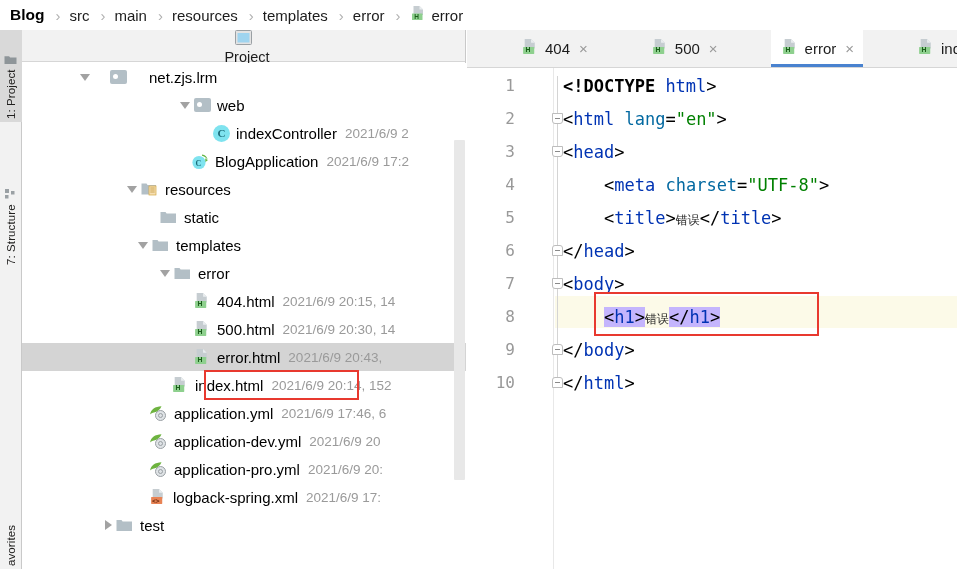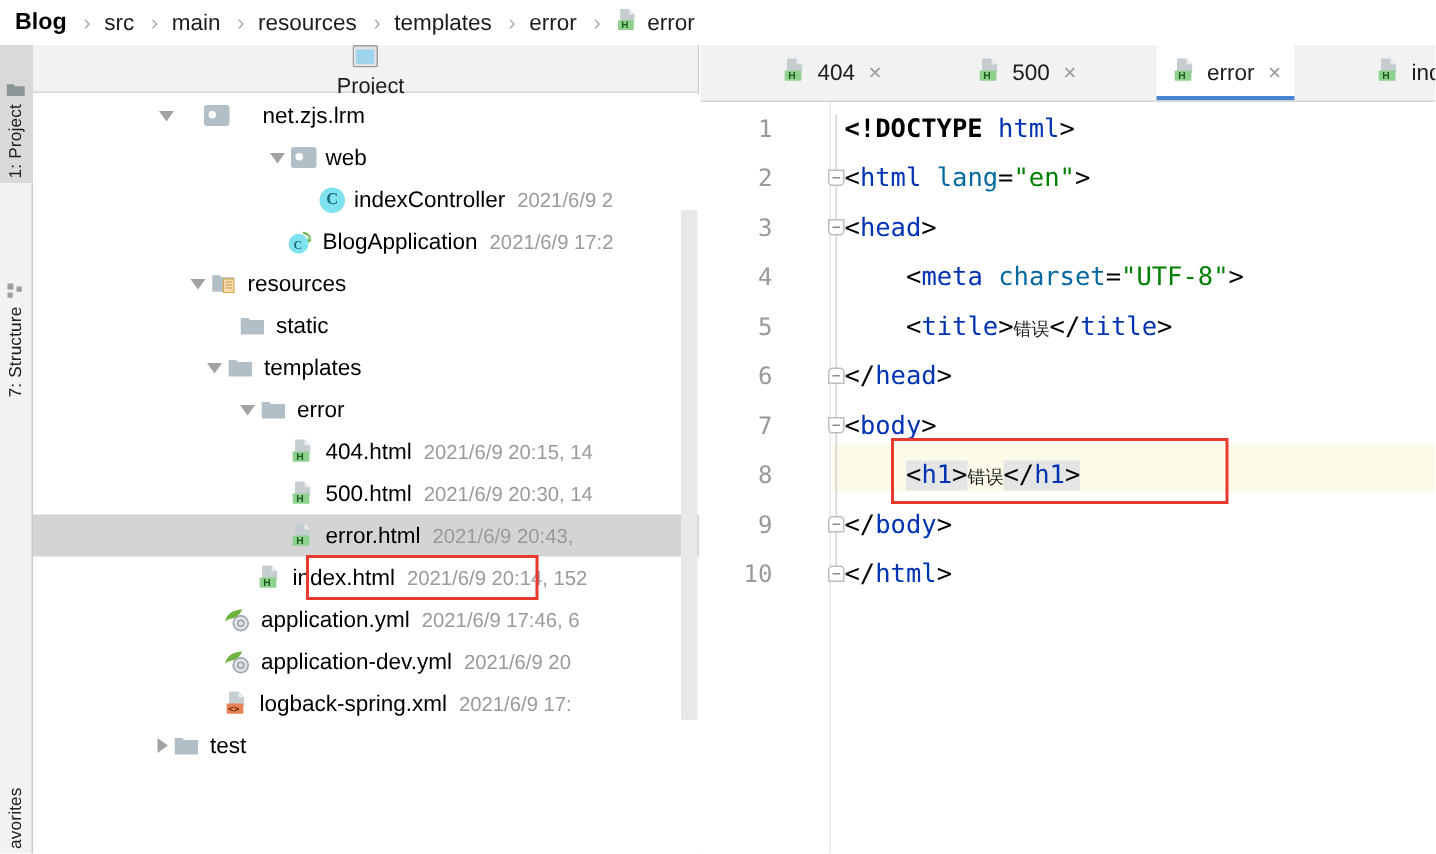--- a/index.html
+++ b/index.html
@@ -150,21 +150,21 @@
   }
   .caret-row-gutter {
     position:absolute; left:0; width:88px; height:32px; background:#fdfcf0;
   }
   .tk-br { color:#000000; }
   .tk-tag { color:#0033b3; }
   .tk-attr { color:#0369a1; }
   .tk-val { color:#008000; }
   .tk-txt { color:#1c1c1c; }
   .tk-doct { color:#000000; font-weight:bold; }
-  .hl-tag { background:#e5e5e5; }
+  .hl-tag { background:#c4b5fd; }
   .cn { font-family:"DejaVu Sans", sans-serif; font-size:12px; }
 
   
   .redbox {
     position:absolute; border:2.5px solid #e8392f; pointer-events:none;
     background:transparent;
   }
   .icon-class {
     width:17px; height:17px; border-radius:50%; background:#7fe3ef;
     color:#1b6b78; font-size:11px; font-weight:bold;
@@ -273,21 +273,21 @@
         <span>
           <svg width="17" height="19" viewBox="0 0 17 19">
             <line x1="2" y1="10" x2="15" y2="10" stroke="#5a5a5a" stroke-width="1.8"></line>
           </svg>
         </span>
       </span>
     </div>
 
     <div class="tree">
 
-      <div class="trow" style="padding-left:84px;gap:16px;">
+      <div class="trow" style="padding-left:58px;gap:16px;">
         <span class="arrow down"></span>
         <span class="ticon">
             <span class="icon-pkg"></span>
           </span>
         <span class="tlabel">net.zjs.lrm</span>
       </div>
 
       <div class="trow" style="padding-left:158px;">
         <span class="arrow down"></span>
         <span class="ticon">
@@ -429,20 +429,31 @@
           <svg width="19" height="17" viewBox="0 0 19 17">
             <path d="M1 9.5c1-5 5-8 11.5-8.2-1.2 3.2-4 5.6-7.5 6.2C3.5 7.8 2 8.5 1 9.5z" fill="#6db33f"></path>
             <circle cx="11.5" cy="10.5" r="5" fill="#dfe3e6" stroke="#9aa0a4" stroke-width="1"></circle>
             <circle cx="11.5" cy="10.5" r="2" fill="none" stroke="#9aa0a4" stroke-width="1"></circle>
           </svg>
         </span>
         <span class="tlabel">application-dev.yml</span>
         <span class="tstamp">2021/6/9 20</span>
       </div>
 
+      <div class="trow" style="padding-left:127px;">
+        <span class="ticon">
+          <svg width="19" height="17" viewBox="0 0 19 17">
+            <path d="M1 9.5c1-5 5-8 11.5-8.2-1.2 3.2-4 5.6-7.5 6.2C3.5 7.8 2 8.5 1 9.5z" fill="#6db33f"></path>
+            <circle cx="11.5" cy="10.5" r="5" fill="#dfe3e6" stroke="#9aa0a4" stroke-width="1"></circle>
+            <circle cx="11.5" cy="10.5" r="2" fill="none" stroke="#9aa0a4" stroke-width="1"></circle>
+          </svg>
+        </span>
+        <span class="tlabel">application-pro.yml</span>
+        <span class="tstamp">2021/6/9 20:</span>
+      </div>
 
       <div class="trow" style="padding-left:127px;">
         <span class="ticon">
           <svg width="18" height="18" viewBox="0 0 17 17">
             <path d="M3.5 1h6l3.5 3.5V10H3.5z" fill="#c6cdd1"></path>
             <path d="M9.5 1l3.5 3.5H9.5z" fill="#e9edef"></path>
             <rect x="2" y="8.5" width="10.5" height="6.5" rx="0.5" fill="#e88355"></rect>
             <text x="2.8" y="13.7" font-family="DejaVu Sans Mono, monospace" font-size="6" font-weight="bold" fill="#6b2a0c">&lt;&gt;</text>
           </svg>
         </span>

